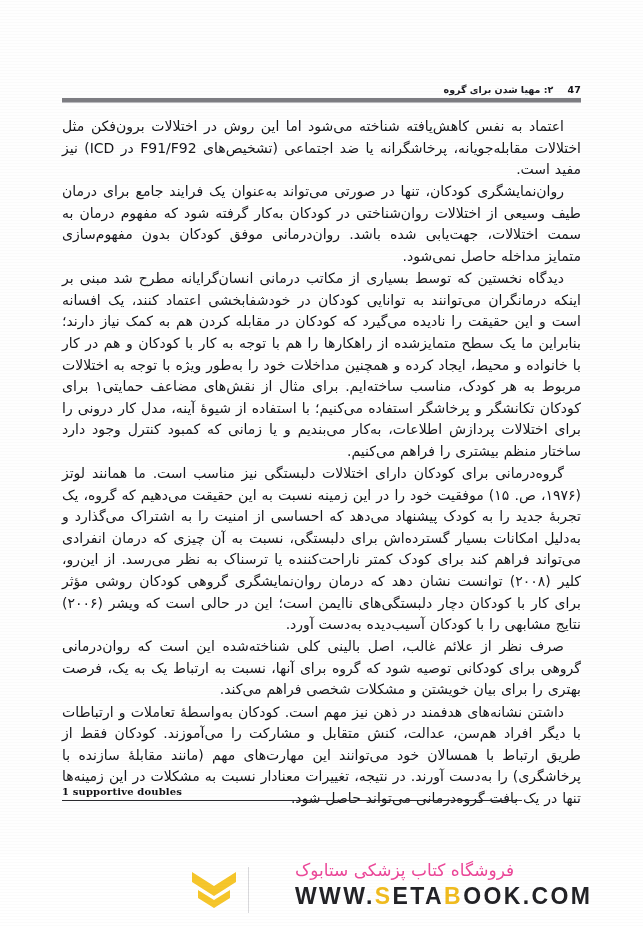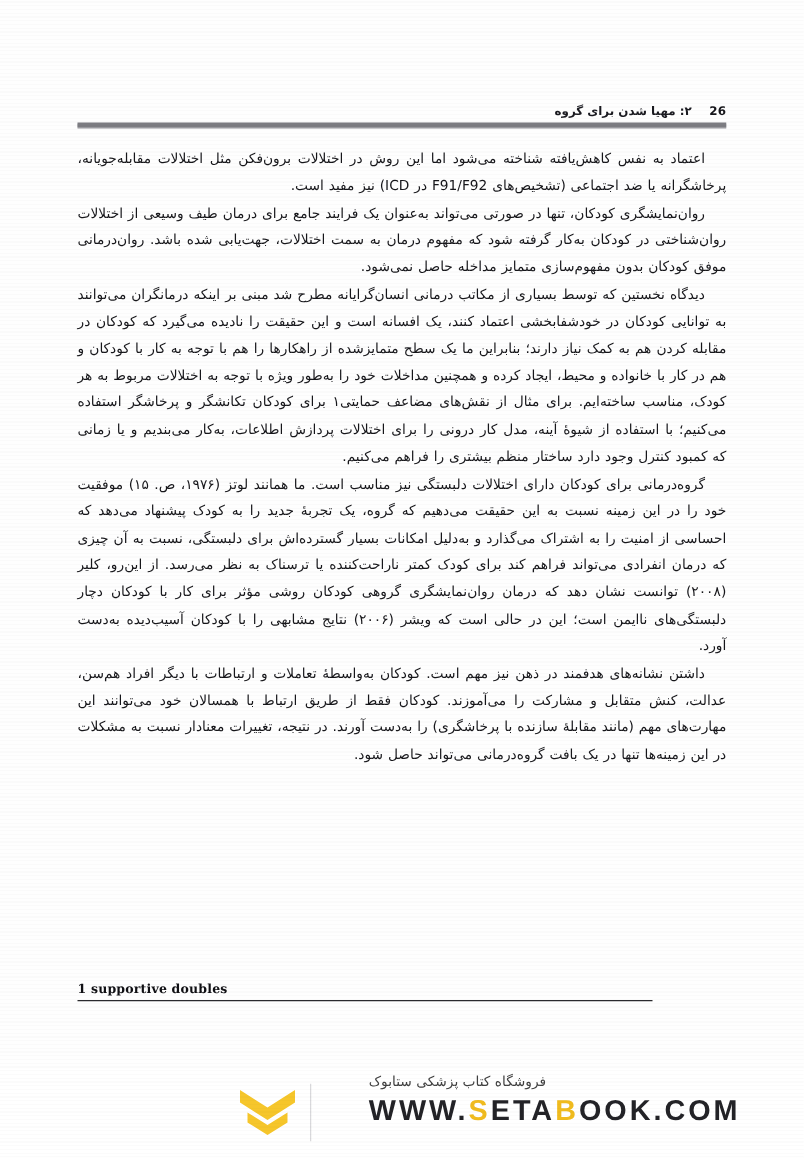--- a/index.html
+++ b/index.html
@@ -54,21 +54,21 @@
   .body-col{
     position:absolute;
     top:116px;
     left:62px;
     right:62px;
     width:519px;
   }
   p.para{
     margin:0 0 0.5px 0;
     font-family:"DejaVu Sans","Liberation Sans",sans-serif;
-    font-size:11px;
+    font-size:14px;
     line-height:21.6px;
     color:#16161a;
     text-align:justify;
     text-align-last:right;
     direction:rtl;
     text-indent:17px;
     word-spacing:0.4px;
     -webkit-font-smoothing:none;
   }
 
@@ -159,22 +159,22 @@
     position:absolute;
     right:18px;top:4px;
     width:330px;
     display:flex;
     flex-direction:column;
     align-items:flex-end;
     gap:2px;
   }
   .footer-fa{
     font-family:"DejaVu Sans","Liberation Sans",sans-serif;
-    font-size:11px;
-    color:#404040;
+    font-size:17px;
+    color:#ec4899;
     direction:rtl;
     line-height:1.3;
     white-space:nowrap;
   }
   .footer-url{
     font-family:Liberation Sans, sans-serif;
     font-size:23px;
     font-weight:bold;
     color:#232327;
     direction:ltr;
@@ -190,30 +190,31 @@
     background:
       repeating-linear-gradient(0deg,rgba(0,0,0,.5) 0 1px,transparent 1px 3px);
   }
 </style>
 </head>
 <body>
 
 <div class="page">
 
   <div class="header">
-    <span class="header-pageno">26</span>
+    <span class="header-pageno">47</span>
     <span class="header-title">۲: مهیا شدن برای گروه</span>
   </div>
   <div class="header-rule"></div>
 
   <div class="body-col">
     <p class="para"><span>اعتماد به نفس کاهش‌یافته شناخته می‌شود اما این روش در اختلالات برون‌فکن مثل اختلالات مقابله‌جویانه، پرخاشگرانه یا ضد اجتماعی (تشخیص‌های F91/F92 در ICD) نیز مفید است.</span></p>
     <p class="para"><span>روان‌نمایشگری کودکان، تنها در صورتی می‌تواند به‌عنوان یک فرایند جامع برای درمان طیف وسیعی از اختلالات روان‌شناختی در کودکان به‌کار گرفته شود که مفهوم درمان به سمت اختلالات، جهت‌یابی شده باشد. روان‌درمانی موفق کودکان بدون مفهوم‌سازی متمایز مداخله حاصل نمی‌شود.</span></p>
     <p class="para"><span>دیدگاه نخستین که توسط بسیاری از مکاتب درمانی انسان‌گرایانه مطرح شد مبنی بر اینکه درمانگران می‌توانند به توانایی کودکان در خودشفابخشی اعتماد کنند، یک افسانه است و این حقیقت را نادیده می‌گیرد که کودکان در مقابله کردن هم به کمک نیاز دارند؛ بنابراین ما یک سطح متمایزشده از راهکارها را هم با توجه به کار با کودکان و هم در کار با خانواده و محیط، ایجاد کرده و همچنین مداخلات خود را به‌طور ویژه با توجه به اختلالات مربوط به هر کودک، مناسب ساخته‌ایم. برای مثال از نقش‌های مضاعف حمایتی۱ برای کودکان تکانشگر و پرخاشگر استفاده می‌کنیم؛ با استفاده از شیوهٔ آینه، مدل کار درونی را برای اختلالات پردازش اطلاعات، به‌کار می‌بندیم و یا زمانی که کمبود کنترل وجود دارد ساختار منظم بیشتری را فراهم می‌کنیم.</span></p>
     <p class="para"><span>گروه‌درمانی برای کودکان دارای اختلالات دلبستگی نیز مناسب است. ما همانند لوتز (۱۹۷۶، ص. ۱۵) موفقیت خود را در این زمینه نسبت به این حقیقت می‌دهیم که گروه، یک تجربهٔ جدید را به کودک پیشنهاد می‌دهد که احساسی از امنیت را به اشتراک می‌گذارد و به‌دلیل امکانات بسیار گسترده‌اش برای دلبستگی، نسبت به آن چیزی که درمان انفرادی می‌تواند فراهم کند برای کودک کمتر ناراحت‌کننده یا ترسناک به نظر می‌رسد. از این‌رو، کلیر (۲۰۰۸) توانست نشان دهد که درمان روان‌نمایشگری گروهی کودکان روشی مؤثر برای کار با کودکان دچار دلبستگی‌های ناایمن است؛ این در حالی است که ویشر (۲۰۰۶) نتایج مشابهی را با کودکان آسیب‌دیده به‌دست آورد.</span></p>
+    <p class="para"><span>صرف نظر از علائم غالب، اصل بالینی کلی شناخته‌شده این است که روان‌درمانی گروهی برای کودکانی توصیه شود که گروه برای آنها، نسبت به ارتباط یک به یک، فرصت بهتری را برای بیان خویشتن و مشکلات شخصی فراهم می‌کند.</span></p>
     <p class="para"><span>داشتن نشانه‌های هدفمند در ذهن نیز مهم است. کودکان به‌واسطهٔ تعاملات و ارتباطات با دیگر افراد هم‌سن، عدالت، کنش متقابل و مشارکت را می‌آموزند. کودکان فقط از طریق ارتباط با همسالان خود می‌توانند این مهارت‌های مهم (مانند مقابلهٔ سازنده با پرخاشگری) را به‌دست آورند. در نتیجه، تغییرات معنادار نسبت به مشکلات در این زمینه‌ها تنها در یک بافت گروه‌درمانی می‌تواند حاصل شود.</span></p>
   </div>
 
   <div class="fn-rule"></div>
   <div class="footnote">1 supportive doubles</div>
 
   <div class="footer">
 
     <div class="footer-left">
       <div class="logo-div"></div>

